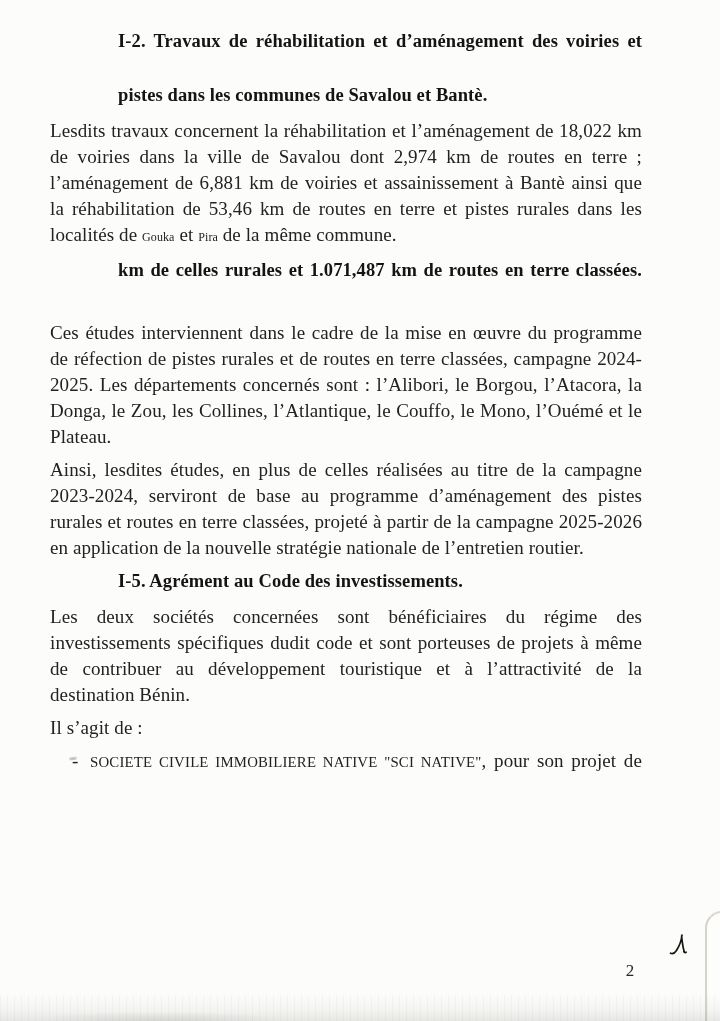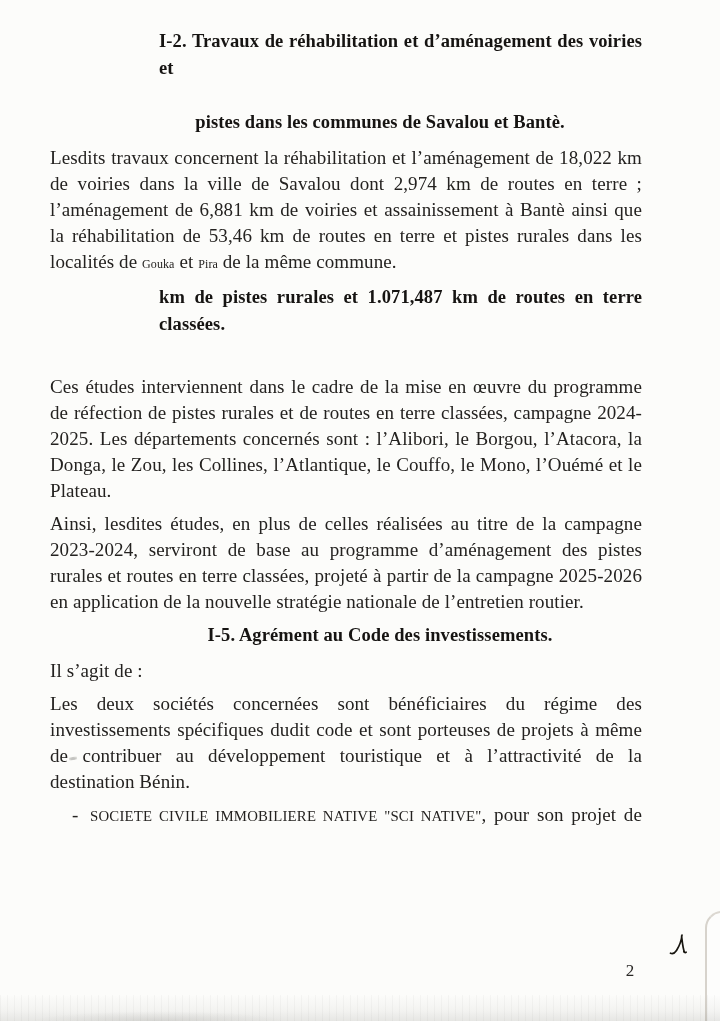--- a/index.html
+++ b/index.html
@@ -28,24 +28,23 @@
     margin:0 0 9px 68px;
     font-weight:bold;
     color:#161412;
     font-size:18.5px;
     line-height:27px;
     text-align:left;
   }
   .hd .jline{
     display:block;
     text-align:justify;
-    margin-left:41px;
   }
   .hd .jline::after{content:"";display:inline-block;width:100%;}
-  .hd .nline{display:block;text-align:center;}
+  .hd .nline{display:block;}
   .sm{font-size:12px;}
   .intro{margin:0 0 8px 0;text-align:left;}
   .bullet{
     display:flex;
     margin:2px 0 0 22px;
   }
   .bullet .dash{
     width:18px;
     flex:0 0 18px;
   }
@@ -105,35 +104,35 @@
 
     <div class="hd">
       <span class="jline">I-2. Travaux de réhabilitation et d’aménagement des voiries et</span>
       <span class="nline">pistes dans les communes de Savalou et Bantè.</span>
     </div>
 
     <p class="body"><span>Lesdits travaux concernent la réhabilitation et l’aménagement de 18,022 km de voiries dans la ville de Savalou dont 2,974 km de routes en terre ; l’aménagement de 6,881 km de voiries et assainissement à Bantè ainsi que la réhabilitation de 53,46 km de routes en terre et pistes rurales dans les localités de </span><span class="sm">Gouka</span><span> et </span><span class="sm">Pira</span><span> de la même commune.</span></p>
 
 
     <div class="hd">
-      <span class="jline">km de pistes rurales et 1.071,487 km de routes en terre classées.</span>
+      <span class="jline">km de celles rurales et 1.071,487 km de routes en terre classées.</span>
     </div>
 
     <p class="body">Ces études interviennent dans le cadre de la mise en œuvre du programme de réfection de pistes rurales et de routes en terre classées, campagne 2024-2025. Les départements concernés sont : l’Alibori, le Borgou, l’Atacora, la Donga, le Zou, les Collines, l’Atlantique, le Couffo, le Mono, l’Ouémé et le Plateau.</p>
 
 
     <p class="body">Ainsi, lesdites études, en plus de celles réalisées au titre de la campagne 2023-2024, serviront de base au programme d’aménagement des pistes rurales et routes en terre classées, projeté à partir de la campagne 2025-2026 en application de la nouvelle stratégie nationale de l’entretien routier.</p>
 
     <div class="hd">
       <span class="nline">I-5. Agrément au Code des investissements.</span>
     </div>
 
+    <p class="body">Les deux sociétés concernées sont bénéficiaires du régime des investissements spécifiques dudit code et sont porteuses de projets à même de contribuer au développement touristique et à l’attractivité de la destination Bénin.</p>
+
     <p class="body intro">Il s’agit de :</p>
-
-    <p class="body">Les deux sociétés concernées sont bénéficiaires du régime des investissements spécifiques dudit code et sont porteuses de projets à même de contribuer au développement touristique et à l’attractivité de la destination Bénin.</p>
 
     <div class="bullet">
       <span class="dash">-</span>
       <span class="btext">
         <span class="jline"><span class="caps">SOCIETE CIVILE IMMOBILIERE NATIVE "SCI NATIVE"</span><span>, pour son projet de</span></span>
 
       </span>
     </div>
 
   </div>

